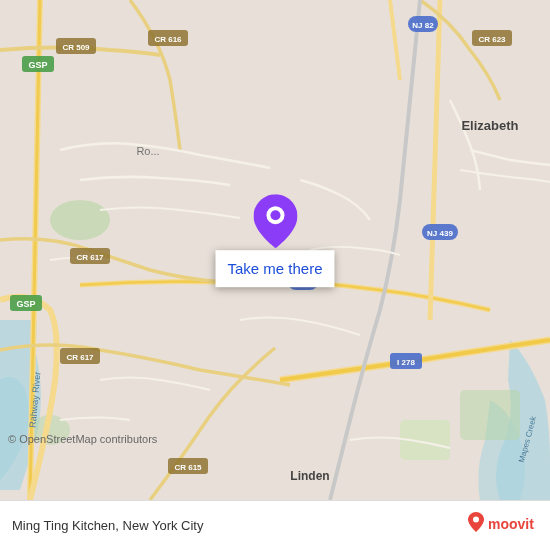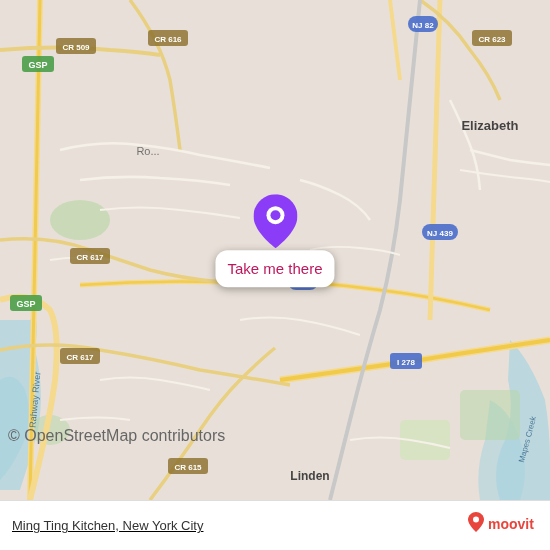--- a/index.html
+++ b/index.html
@@ -42,56 +42,55 @@
     #map-pin {
       width: 44px;
       height: 54px;
       position: relative;
       margin-bottom: -2px;
     }
 
     #take-me-there-btn {
       background: white;
       border: none;
-      border-radius: 12px;
+      border-radius: 0;
       padding: 10px 12px;
       font-size: 15px;
       font-weight: 500;
-      color: #be185d;
+      color: #1d4ed8;
       box-shadow: 0 2px 8px rgba(0,0,0,0.35);
       cursor: pointer;
       white-space: nowrap;
       margin-top: 4px;
     }
 
     #footer {
       width: 550px;
       height: 50px;
       background: white;
       display: flex;
       align-items: center;
       padding: 0 12px;
       border-top: 1px solid #ddd;
-      text-decoration: underline;
     }
 
     #footer-logo {
       margin-left: auto;
       display: flex;
       align-items: flex-end;
     }
 
     #footer-text {
       font-size: 13px;
       color: #333;
       flex: 1;
     }
 
     #copyright-text {
-      font-size: 16px;
+      font-size: 11px;
       color: #666;
       position: absolute;
       bottom: 55px;
       left: 8px;
     }
   </style>
 </head>
 <body>
 
 <div id="map-container">

